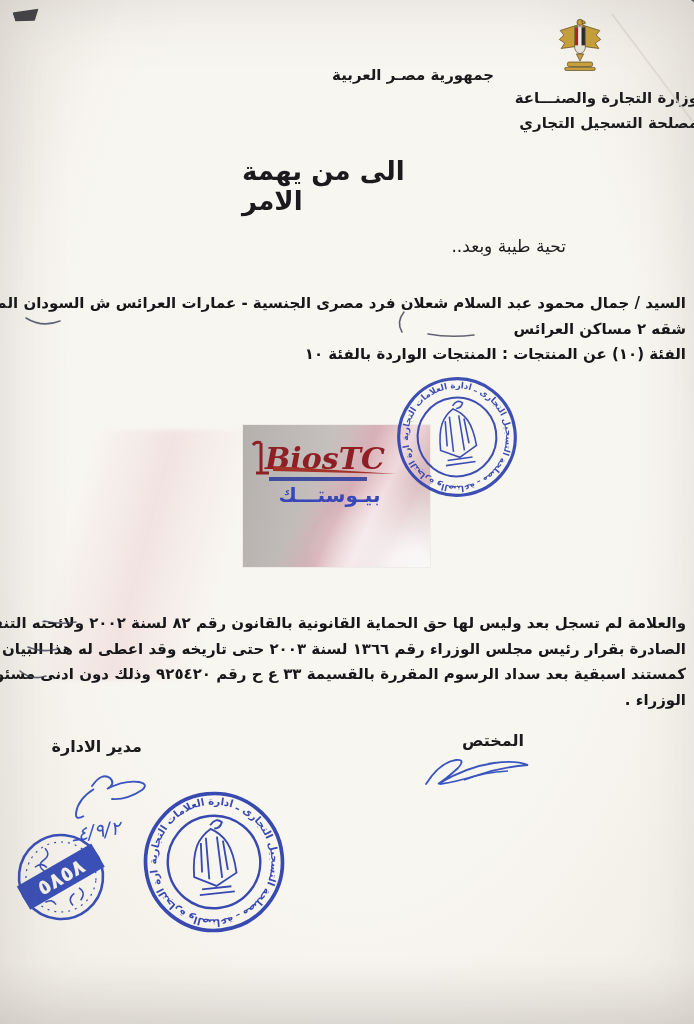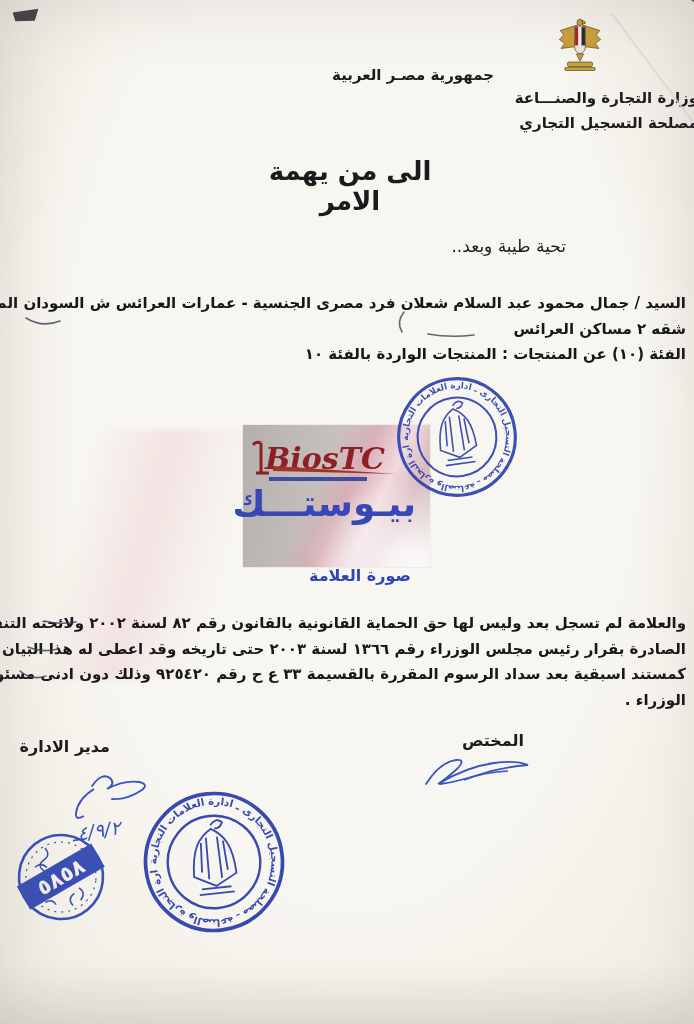--- a/index.html
+++ b/index.html
@@ -15,49 +15,49 @@
     color:#1b1b1d;
     padding-left:12px;
   }
   .page::after{content:""; position:absolute; inset:0; pointer-events:none;
     box-shadow: inset 0 0 70px rgba(95,90,78,.16);}
   .abs{position:absolute;}
   .ar{direction:rtl; unicode-bidi:embed;}
 
   .country{top:66px; right:212px; font-size:15px; font-weight:bold; letter-spacing:.2px;}
   .ministry{top:86px; right:8px; font-size:15px; font-weight:bold; line-height:25px;}
-  .doc-title{top:156px; left:242px; width:216px; text-align:center; font-size:26px; font-weight:800;}
+  .doc-title{top:156px; left:242px; width:216px; text-align:left; font-size:26px; font-weight:800;}
   .greeting{top:236px; right:140px; font-size:17px; font-weight:normal;}
 
   .para{right:20px; left:16px; direction:rtl; text-align:right; font-size:15px;
         font-weight:bold; line-height:25.5px; color:#17171a;}
   .para1{top:291px;}
   .para2{top:611px;}
   .para div{white-space:nowrap;}
 
   .tm-box{
     left:243px; top:425px; width:187px; height:142px;
     background:
       radial-gradient(ellipse at 90% 100%, rgba(255,255,255,.85) 8%, transparent 45%),
       linear-gradient(115deg, rgba(226,176,186,0) 38%, rgba(222,164,176,.65) 54%, rgba(243,220,224,.9) 68%, rgba(222,164,176,.5) 80%, rgba(222,170,180,.25) 100%),
       linear-gradient(100deg, #b4b0ae, #c6c1be 45%, #d7d2ce);
     box-shadow:0 0 0 1px rgba(0,0,0,.04);
   }
-  .tm-name{position:absolute; left:0; right:14px; top:58px; text-align:right;
-    font-size:36px; font-weight:bold; color:#3747b8; direction:rtl;}
+  .tm-name{position:absolute; left:0; right:14px; top:58px; text-align:center;
+    font-size:20px; font-weight:bold; color:#3747b8; direction:rtl;}
   .tm-logo{position:absolute; left:4px; top:8px;}
   .tm-caption{left:278px; top:566px; width:164px; text-align:center;
     font-size:16px; font-weight:bold; color:#2f45b5;}
   .pink-bleed{left:0; top:430px; width:252px; height:250px; pointer-events:none;
     background:linear-gradient(105deg, transparent 30%, rgba(222,160,172,.22) 55%, rgba(222,160,172,.08) 70%, transparent 82%);
     filter:blur(2px);}
 
   .sig-label{font-size:16px; font-weight:bold;}
   .specialist-label{top:731px; right:182px;}
-  .director-label{top:737px; right:596px;}
+  .director-label{top:737px; right:564px;}
 
   .stamp{color:#2e41ae;}
   .corner-tl{left:14px; top:8px; width:26px; height:15px; background:#25242a;
     transform:rotate(-18deg); clip-path:polygon(0 0,100% 30%,72% 100%,0 62%); opacity:.85;}
   .corner-tr{right:0; top:0; width:15px; height:13px; background:#30303a;
     clip-path:polygon(100% 0,100% 100%,0 0); opacity:.7;}
   svg{display:block;}
 </style>
 </head>
 <body>
@@ -108,21 +108,20 @@
     <div class="tm-logo">
       <svg width="158" height="56" viewBox="0 0 158 56">
         <path d="M14,10 v30 M9,40 h13 M14,10 q-5,-2 -8,2" fill="none" stroke="#8e1f24" stroke-width="3"></path>
         <text x="18" y="36" font-family="DejaVu Serif, serif" font-style="italic" font-weight="bold" font-size="30" fill="#8e1f24">BiosTC</text>
         <path d="M26,33 L150,41 L26,38 Z" fill="#a33229"></path>
         <rect x="22" y="44" width="98" height="4" fill="#2a3a9c" opacity=".85"></rect>
       </svg>
     </div>
     <div class="tm-name">بيـوستـــك</div>
   </div>
-  <div class="abs ar tm-caption">صورة العلامة</div>
 
   <div class="abs stamp" style="left:394px; top:374px; opacity:.92; transform:rotate(-8deg);">
     <svg width="126" height="126" viewBox="0 0 160 160">
       <defs>
         <path id="ring1" d="M 18,80 a62,62 0 1,1 124,0 a62,62 0 1,1 -124,0"></path>
       </defs>
       <circle cx="80" cy="80" r="74" fill="none" stroke="#2e41ae" stroke-width="4"></circle>
       <circle cx="80" cy="80" r="50" fill="none" stroke="#2e41ae" stroke-width="2.6"></circle>
       <text font-size="11" fill="#2e41ae" font-weight="bold">
         <textPath href="#ring1" startOffset="1%">وزارة التجارة والصناعة ـ مصلحة التسجيل التجارى ـ ادارة العلامات التجارية</textPath>

